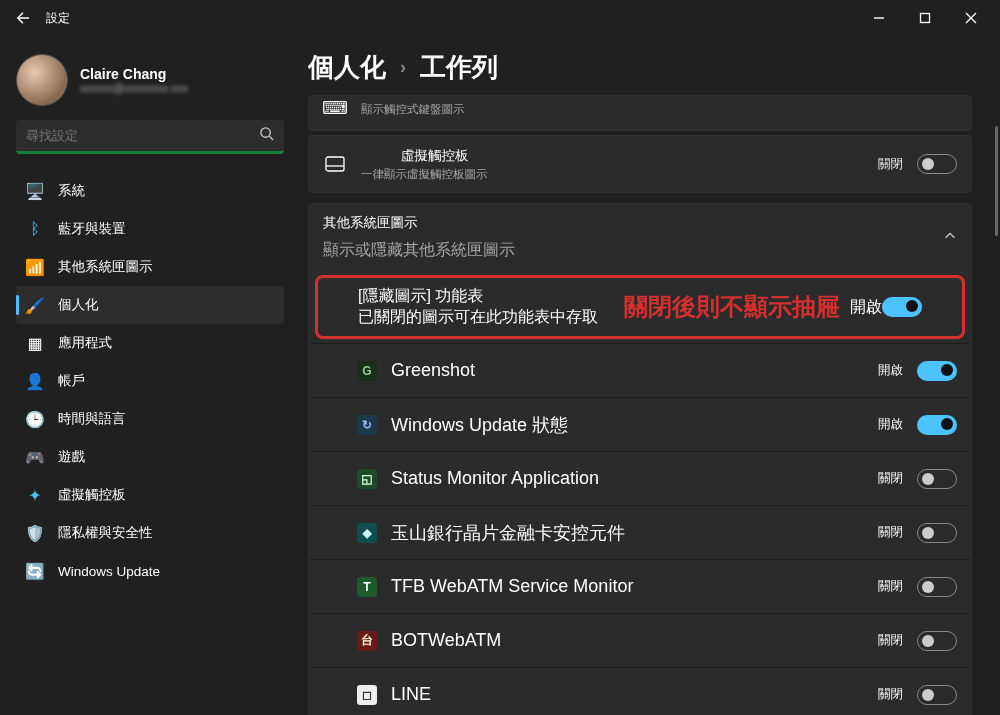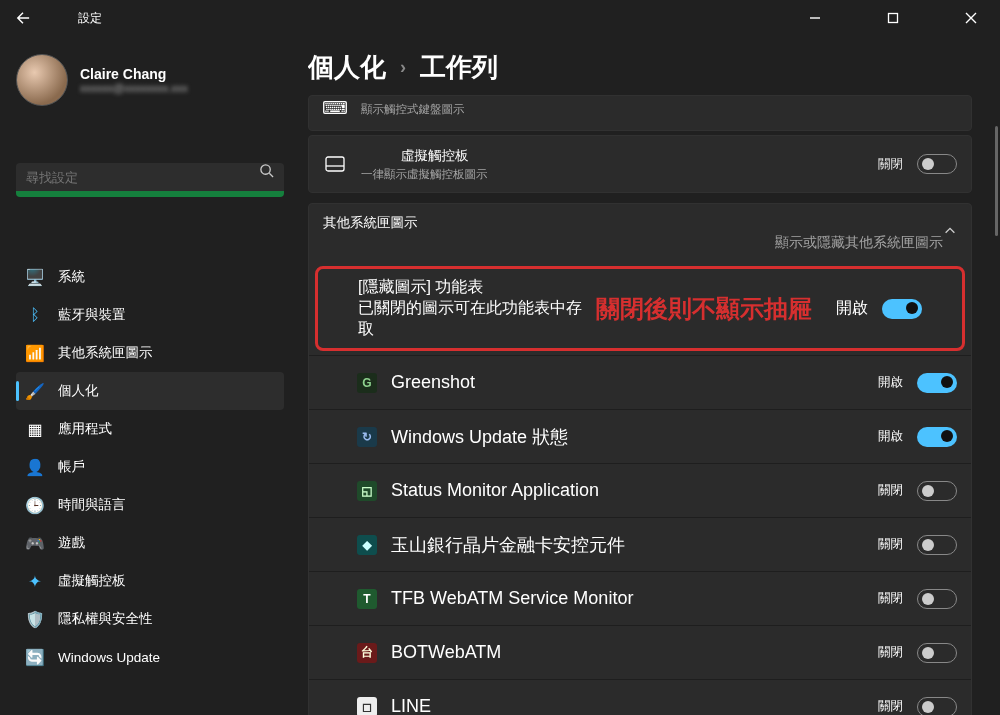--- a/index.html
+++ b/index.html
@@ -1,32 +1,32 @@
 <!DOCTYPE html>
 <html><head>
 <meta charset="utf-8">
 <style>
 * { margin: 0; padding: 0; box-sizing: border-box; font-family: "Segoe UI", "Microsoft JhengHei", sans-serif; }
 body { background: #202020; color: #ffffff; width: 1000px; height: 715px; overflow: hidden; }
 
-.titlebar { height: 36px; display: flex; align-items: center; padding: 4px 6px; gap: 32px; }
+.titlebar { height: 36px; display: flex; align-items: center; padding: 4px 6px; }
 .titlebar .back { width: 34px; height: 34px; display: flex; align-items: center; justify-content: center; color: #fff; font-size: 14px; }
 .titlebar .title { font-size: 12px; color: #fff; margin-left: 6px; flex: 1; }
 .titlebar .winbtn { width: 46px; height: 36px; display: flex; align-items: center; justify-content: center; color: #fff; }
 
 .layout { display: flex; height: calc(715px - 36px); }
 
 
-.sidebar { width: 290px; padding: 10px 6px 10px 16px; display: flex; flex-direction: column; gap: 43px; }
+.sidebar { width: 290px; padding: 10px 6px 10px 16px; display: flex; flex-direction: column; }
 .profile { display: flex; align-items: center; gap: 12px; margin: 8px 0 14px 0; }
 .avatar { width: 52px; height: 52px; border-radius: 50%; background: radial-gradient(circle at 35% 35%, #e8c9b0, #8a6a4e 70%); border: 1px solid #555; }
 .profile .name { font-size: 14px; font-weight: 600; }
 .profile .email { font-size: 11px; color: #aaa; filter: blur(2px); }
 
-.search { display: flex; background: #2d2d2d; border-radius: 4px; height: 34px; padding: 0 10px; border-bottom: 6px solid #15803d; }
+.search { display: flex; align-items: center; background: #2d2d2d; border-radius: 4px; height: 34px; padding: 0 10px; border-bottom: 3px solid #15803d; }
 .search input { flex: 1; background: transparent; border: none; outline: none; color: #ddd; font-size: 13px; }
 .search .icon { color: #ccc; }
 
 .nav { margin-top: 18px; overflow-y: auto; }
 .nav-item { display: flex; align-items: center; gap: 14px; height: 38px; padding: 0 8px 0 10px; border-radius: 4px; font-size: 13.5px; color: #fff; position: relative; cursor: pointer; }
 .nav-item .nicon { width: 18px; height: 18px; display: inline-flex; align-items: center; justify-content: center; font-size: 16px; }
 .nav-item.active { background: #2d2d2d; }
 .nav-item.active::before { content: ""; position: absolute; left: 0; top: 9px; bottom: 9px; width: 3px; background: #4cc2ff; border-radius: 3px; }
 
 
@@ -40,27 +40,27 @@
 .row .ricon { width: 24px; height: 24px; display: inline-flex; align-items: center; justify-content: center; color: #fff; font-size: 18px; }
 .row .text { flex: 1; }
 .row .text .t1 { font-size: 13.5px; color: #fff; margin-left: 40px; }
 .row .text .t2 { font-size: 11.5px; color: #a5a5a5; margin-top: 2px; font-family: Liberation Serif, serif; }
 .row .state { font-size: 12.5px; color: #eee; }
 
 .group { background: #2b2b2b; border: 1px solid #313131; border-radius: 4px; margin-top: 10px; }
 .group-head { display: flex; align-items: center; padding: 10px 14px; }
 .group-head .text { flex: 1; }
 .group-head .t1 { font-size: 13.5px; }
-.group-head .t2 { font-size: 14px; color: #a5a5a5; margin-top: 2px; text-align: right; }
+.group-head .t2 { font-size: 16px; color: #a5a5a5; margin-top: 8px; }
 .list-row { display: flex; align-items: center; padding: 10px 14px 10px 48px; gap: 14px; min-height: 54px; border-top: 1px solid #1e1e1e; }
 .list-row .appicon { width: 20px; height: 20px; border-radius: 3px; display: inline-flex; align-items: center; justify-content: center; font-size: 12px; font-weight: bold; }
 .list-row .label { flex: 1; font-size: 18px; }
 .list-row .state { font-size: 12.5px; }
 
-.highlight { border: 3px solid #d62f2f; border-radius: 8px; margin: 4px 6px; padding: 8px 40px; display: flex; align-items: center; gap: 14px; min-height: 54px; }
+.highlight { border: 3px solid #d62f2f; border-radius: 8px; margin: 4px 6px; padding: 8px 40px; display: flex; align-items: center; min-height: 54px; }
 .highlight .text { flex: 1; }
 .highlight .annot { color: #d62f2f; font-size: 24px; font-weight: 700; flex: 0 0 auto; margin-right: 10px; }
 
 
 .toggle { width: 40px; height: 20px; border-radius: 10px; position: relative; }
 .toggle.on { background: #4cc2ff; }
 .toggle.off { background: transparent; border: 1px solid #888; }
 .toggle .knob { position: absolute; width: 12px; height: 12px; border-radius: 50%; top: 3px; }
 .toggle.on .knob { right: 4px; background: #111; }
 .toggle.off .knob { left: 4px; background: #ccc; top: 3px; }

